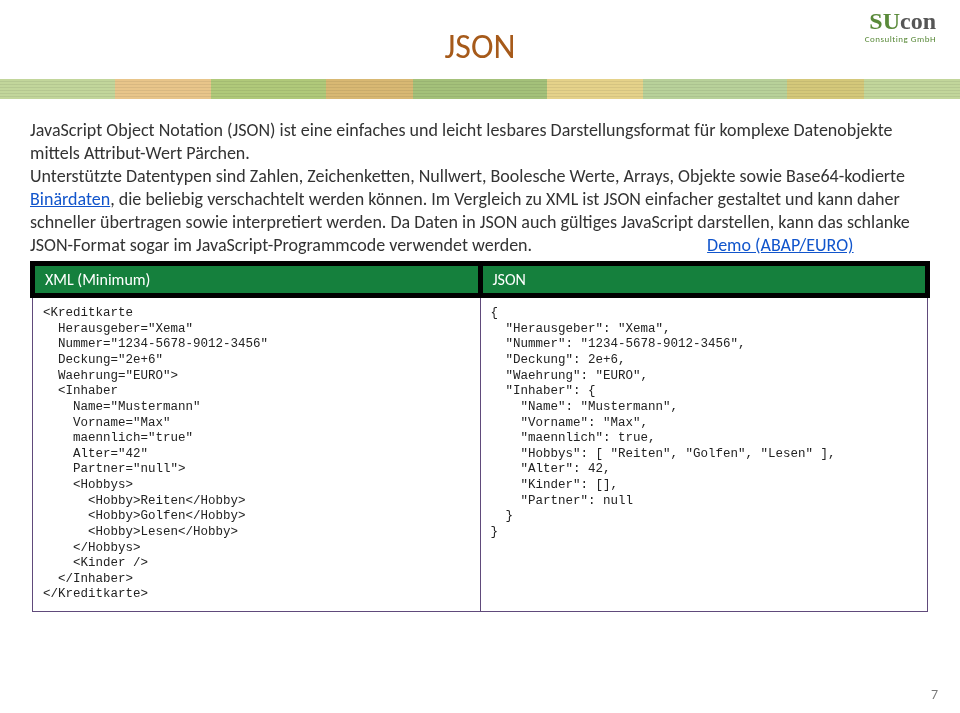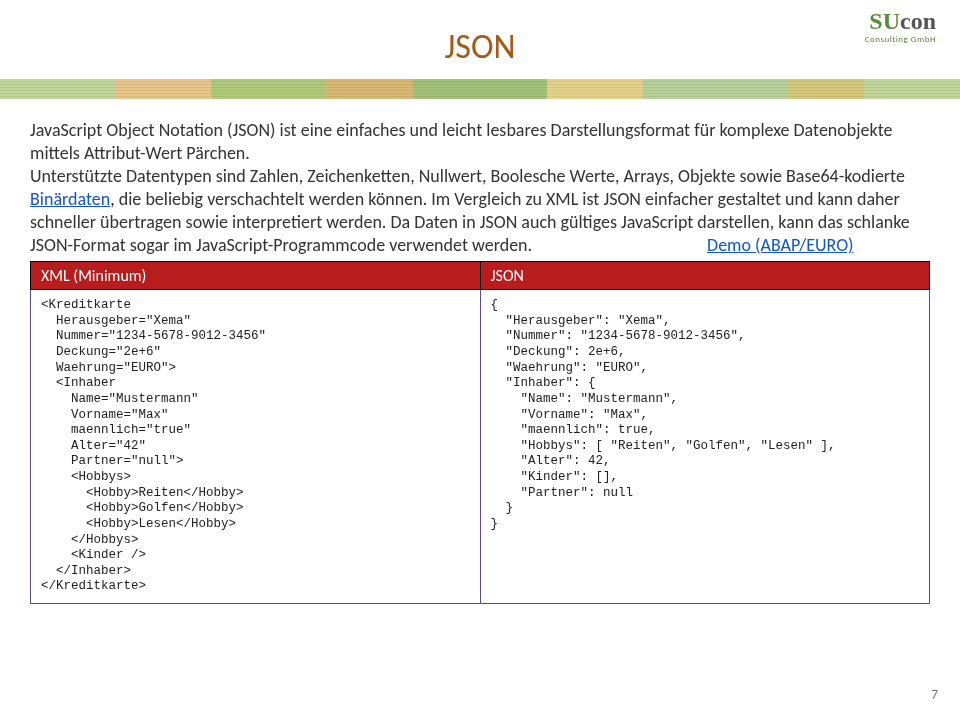--- a/index.html
+++ b/index.html
@@ -61,27 +61,27 @@
     display: inline;
   }
   .table-wrap {
     padding: 4px 30px 0 30px;
   }
   table {
     border-collapse: collapse;
     width: 100%;
   }
   th {
-    background: #b91c1c;
+    background: #15803d;
     color: #fff;
     text-align: left;
     font-weight: normal;
     font-size: 16px;
     padding: 4px 10px;
-    border: 1px solid #000000;
+    border: 5px solid #000000;
     margin-top: 29px;
   }
   td {
     border: 1px solid #604a7b;
     vertical-align: top;
     padding: 8px 10px;
     font-family: "Courier New", monospace;
     font-size: 12.5px;
     line-height: 1.25;
     white-space: pre;

